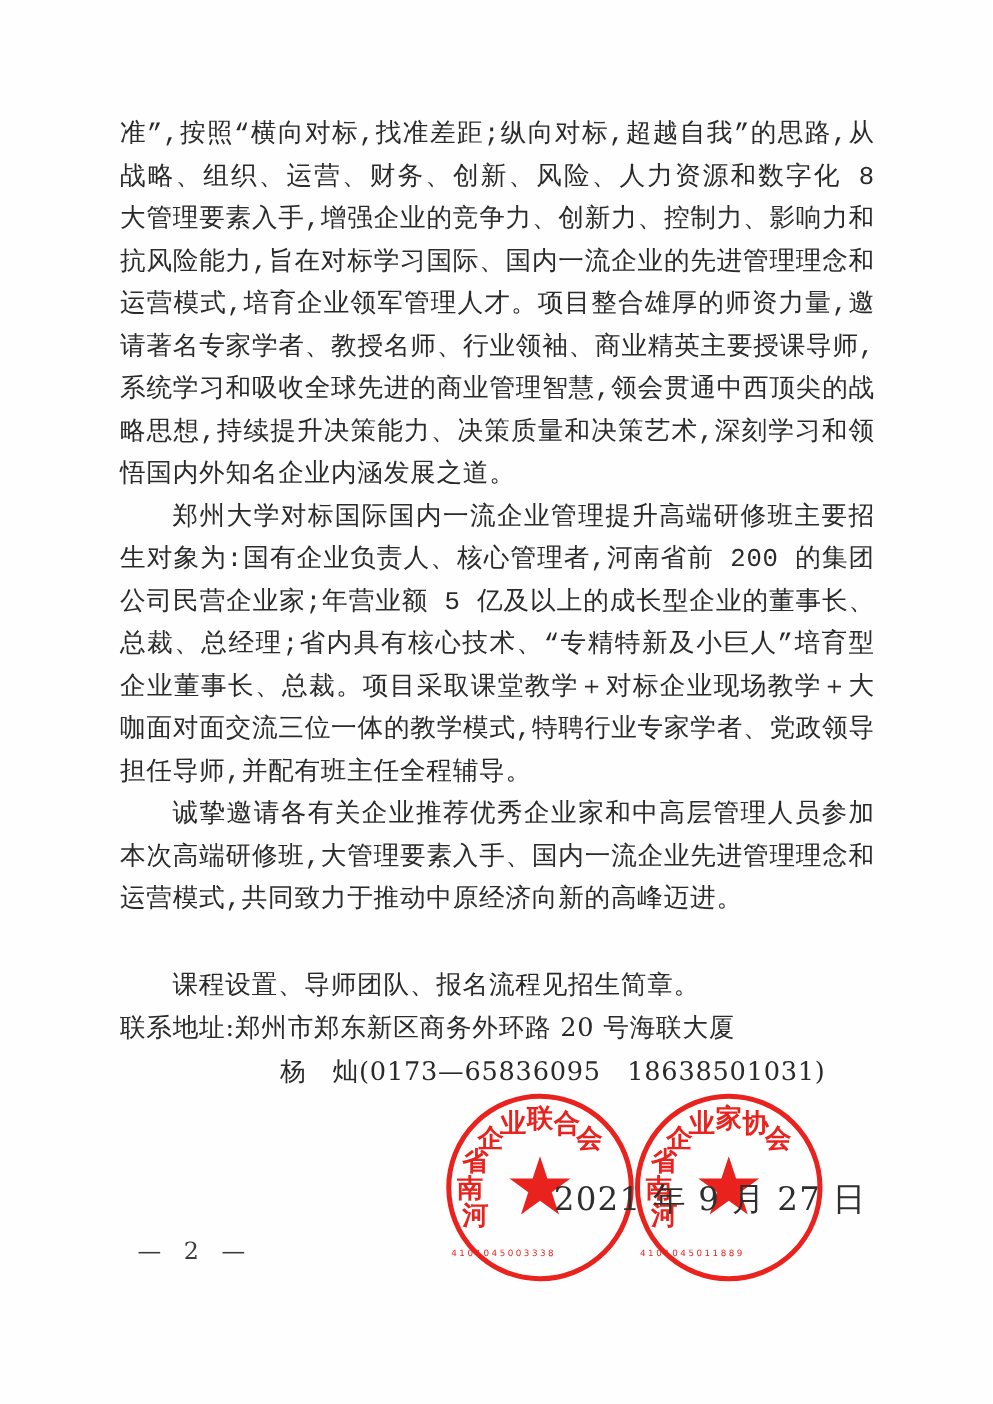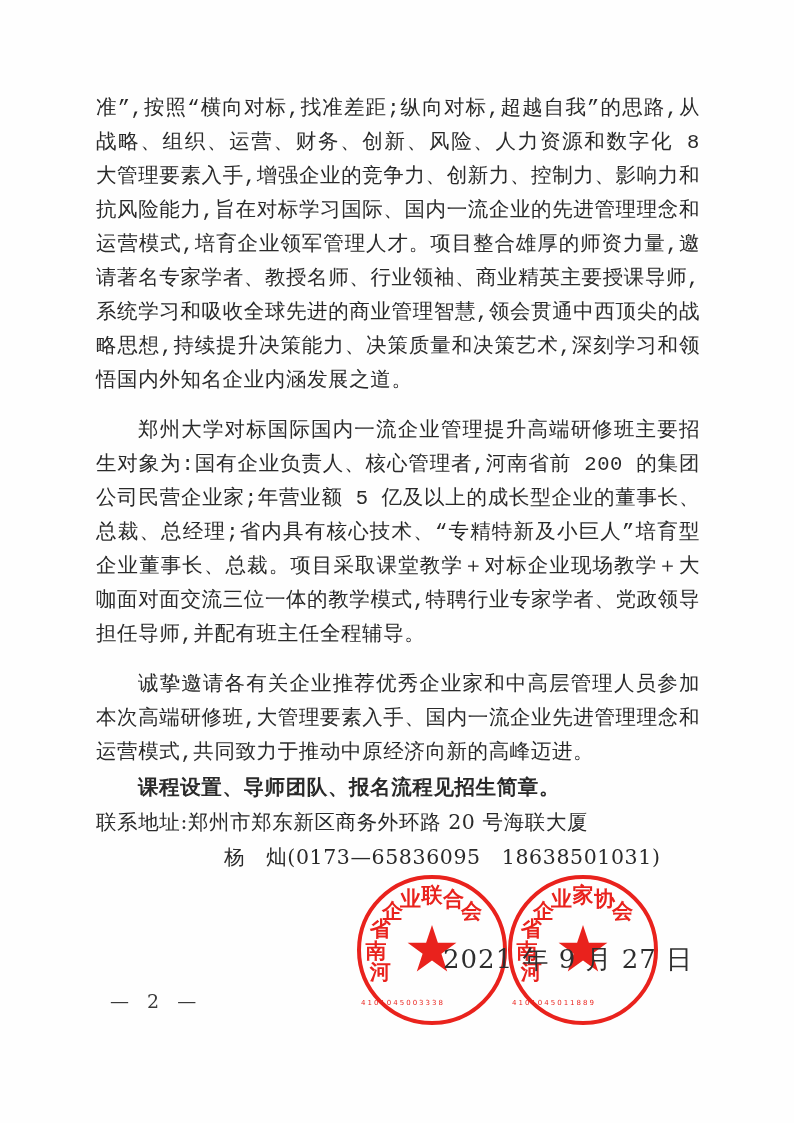--- a/index.html
+++ b/index.html
@@ -38,40 +38,39 @@
     text-align: justify;
     text-justify: inter-character;
     color: #2a2a2a;
     font-family: Liberation Mono, monospace;
     text-indent: 0;
   }
   .para.indent {
     text-indent: 42px;
   }
   .para + .para {
-    margin-top: 16px;
+    margin-top: 0;
   }
 
   
   .contact-block {
     position: absolute;
     left: 96px;
     top: 770px;
     width: 640px;
   }
   .contact-line {
     font-size: 20.5px;
     line-height: 35px;
     letter-spacing: 0.6px;
     white-space: pre;
     color: #2a2a2a;
   }
   .contact-line.indent {
     padding-left: 42px;
-    font-weight: bold;
   }
   .contact-line.indent2 {
     padding-left: 128px;
   }
 
   
   .seal-area {
     position: absolute;
     left: 0;
     top: 0;

